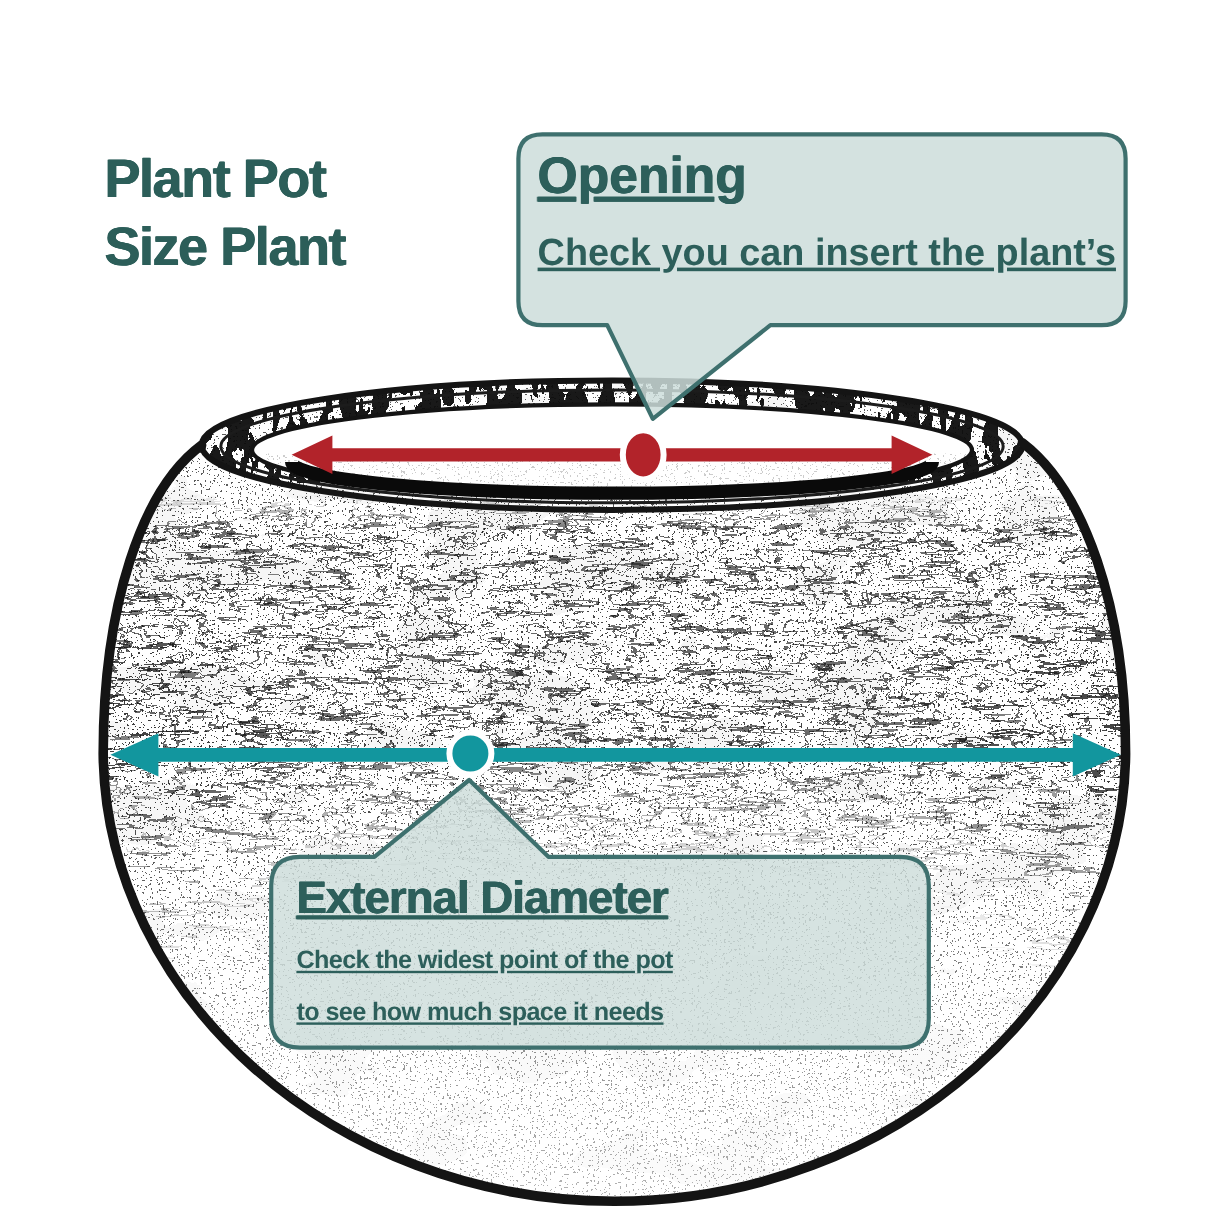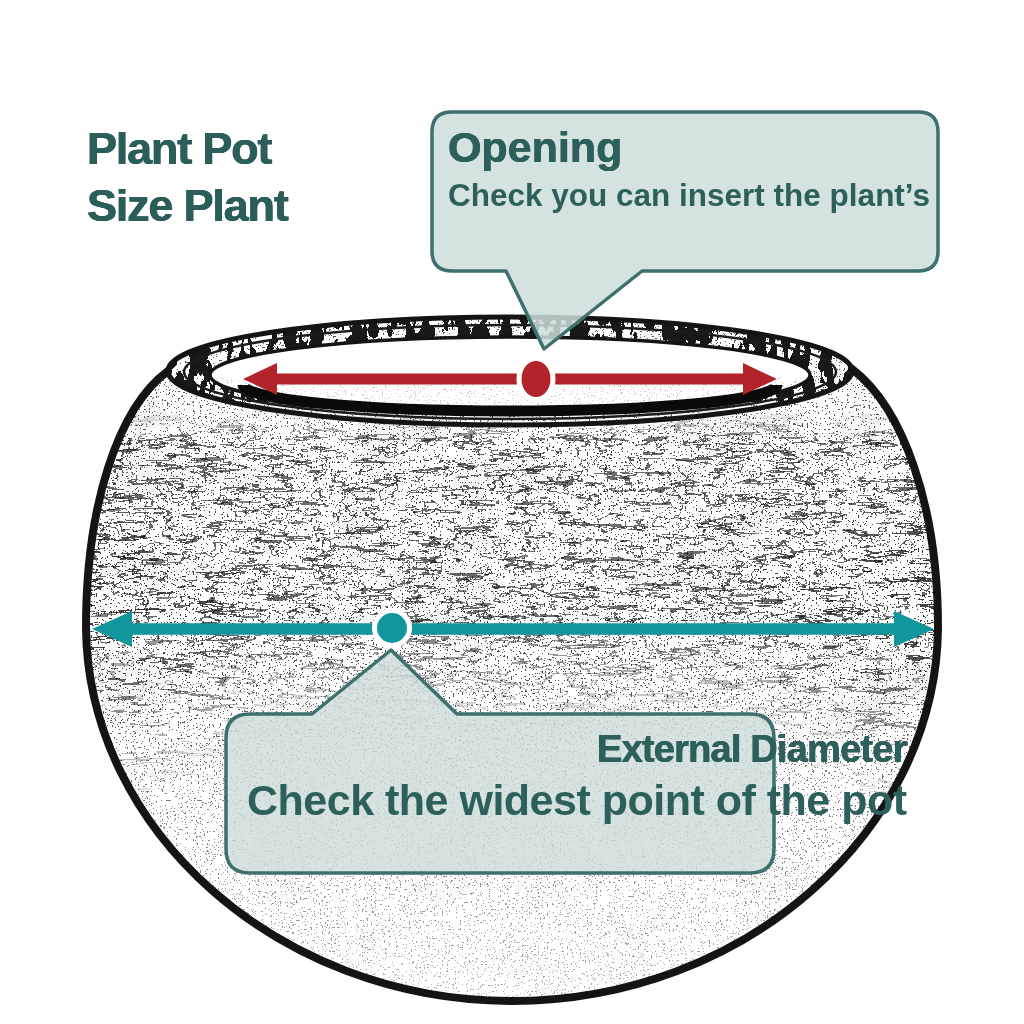--- a/index.html
+++ b/index.html
@@ -22,34 +22,35 @@
     color: var(--heading-text, #2c5e59);
     font-size: 45px;
     font-weight: 700;
     line-height: 57px;
     letter-spacing: -1.2px;
     text-shadow: 0.4px 0 0 currentColor, -0.4px 0 0 currentColor;
   }
   .callout-text {
     position: absolute;
     color: var(--box-text, #2d5f5b);
+    text-decoration: underline;
   }
   .callout-text .callout-title {
     font-weight: 700;
     text-shadow: 0.4px 0 0 currentColor, -0.4px 0 0 currentColor;
   }
   .callout-text .callout-body {
     font-weight: 700;
   }
   #opening-text { left: 448px; top: 123px; }
   #opening-text .callout-title { font-size: 43px; line-height: 48px; }
-  #opening-text .callout-body { font-size: 31.5px; line-height: 40px; margin-top: 4px; }
-  #diameter-text { left: 247px; top: 726px; text-align: right; }
+  #opening-text .callout-body { font-size: 31.5px; line-height: 40px; margin-top: 19px; }
+  #diameter-text { left: 247px; top: 726px; }
   #diameter-text .callout-title { font-size: 38px; line-height: 46px; letter-spacing: -0.8px; }
-  #diameter-text .callout-body { font-size: 43px; line-height: 43px; margin-top: 7px; letter-spacing: -0.5px; }
+  #diameter-text .callout-body { font-size: 21px; line-height: 43px; margin-top: 7px; letter-spacing: -0.5px; }
 </style>
 </head>
 <body>
 
 <div class="stage">
 
   <svg width="1024" height="1024" viewBox="0 0 1024 1024">
     <defs>
       <clipPath id="clip-pot">
         <path d="M168 371 C118 408 86 505 86 628 C88 830 278 1001 512 1001 C746 1001 936 830 938 628 C938 505 903 408 852 369 A342 54 0 0 0 168 371 Z"></path>
@@ -206,16 +207,17 @@
     <div class="callout-title">Opening</div>
     <div class="callout-body">
       <div>Check you can insert the plant’s</div>
     </div>
   </div>
 
   <div id="diameter-text" class="callout-text">
     <div class="callout-title">External Diameter</div>
     <div class="callout-body">
       <div>Check the widest point of the pot</div>
+      <div>to see how much space it needs</div>
     </div>
   </div>
 
 </div>
 
 </body></html>

